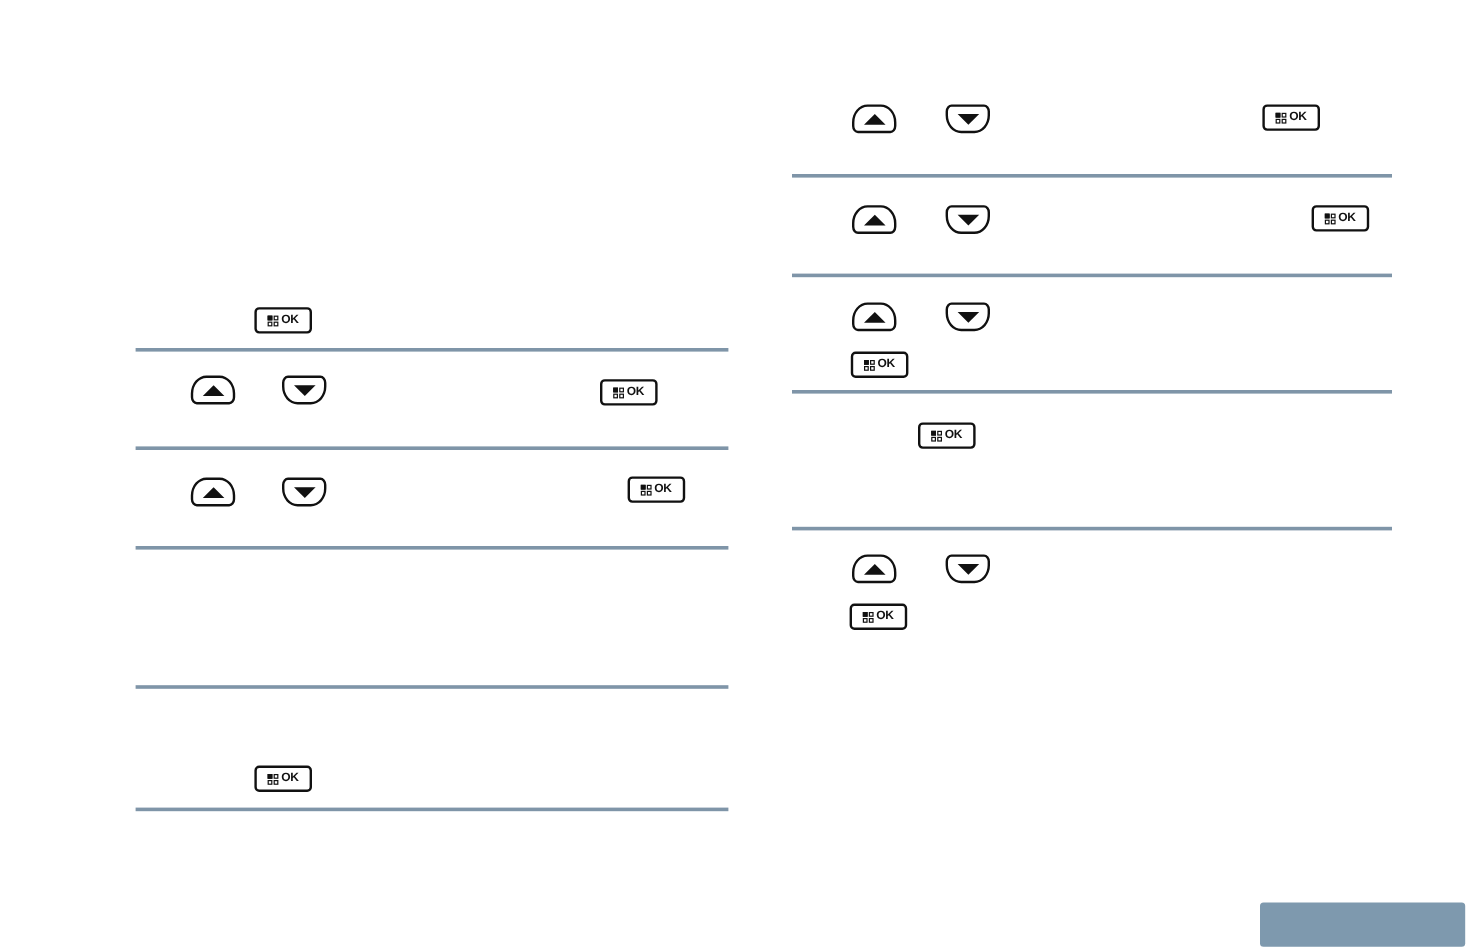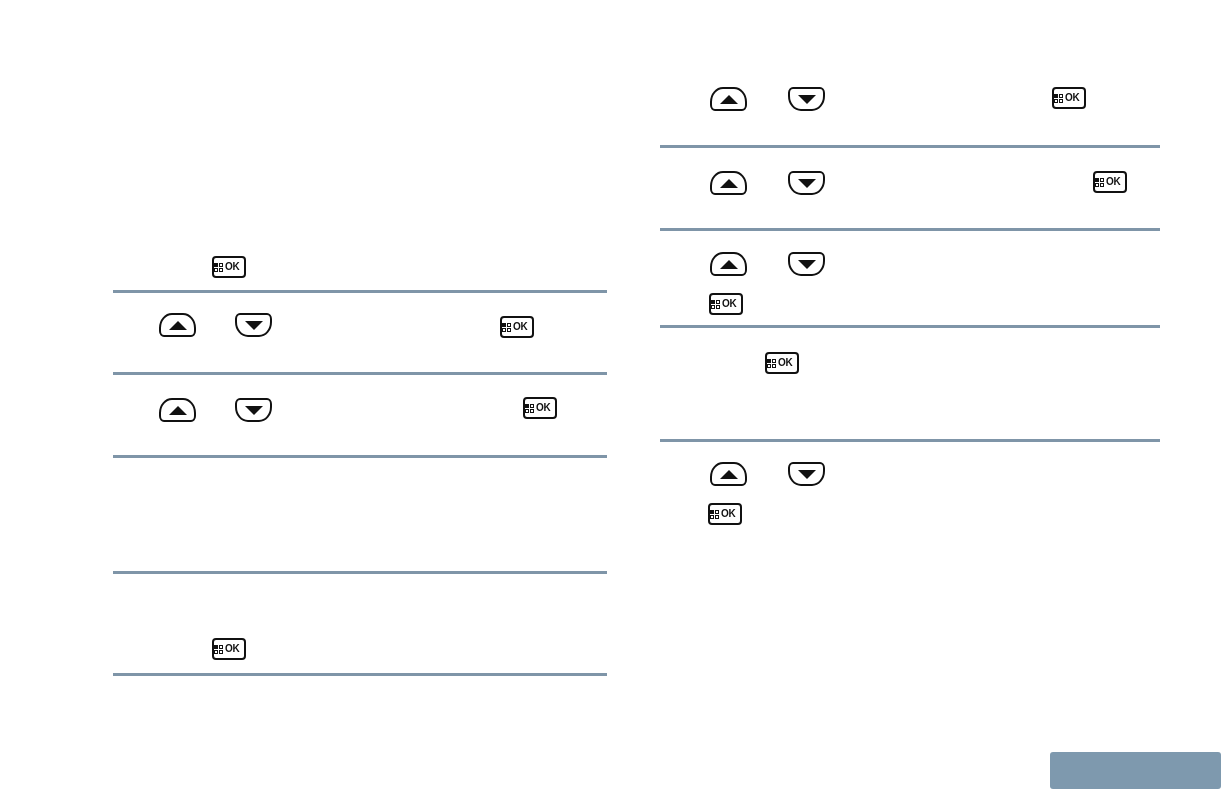--- a/index.html
+++ b/index.html
@@ -48,28 +48,29 @@
   .tri-down {
     width: 0; height: 0;
     border-left: 9px solid transparent;
     border-right: 9px solid transparent;
     border-top: 9px solid var(--glyph, #111111);
   }
 
   
   .okbtn {
     position: absolute;
-    width: 34px;
+    width: 48px;
     height: 22px;
     box-sizing: border-box;
     background: var(--key-background, #ffffff);
     border: 2px solid var(--key-border, #111111);
     border-radius: 4px;
     display: flex;
     align-items: center;
+    justify-content: center;
     gap: 2px;
   }
   .grid-icon {
     display: grid;
     grid-template-columns: 4px 4px;
     grid-template-rows: 4px 4px;
     gap: 1px;
   }
   .grid-icon span {
     box-sizing: border-box;

